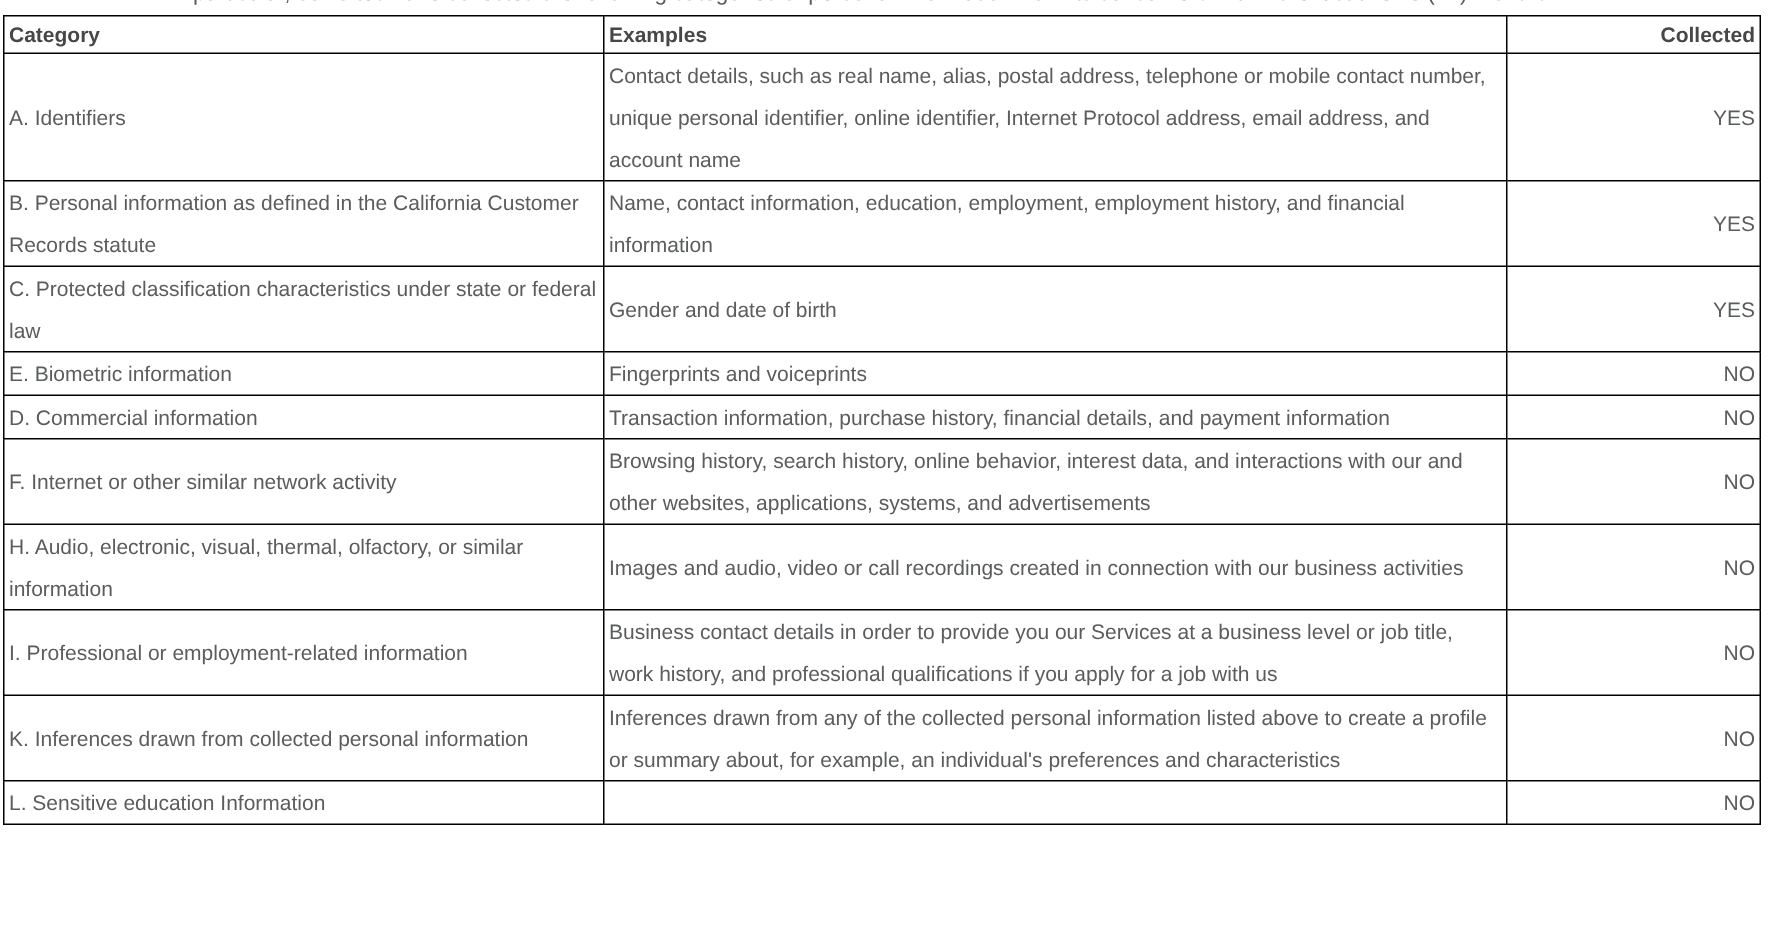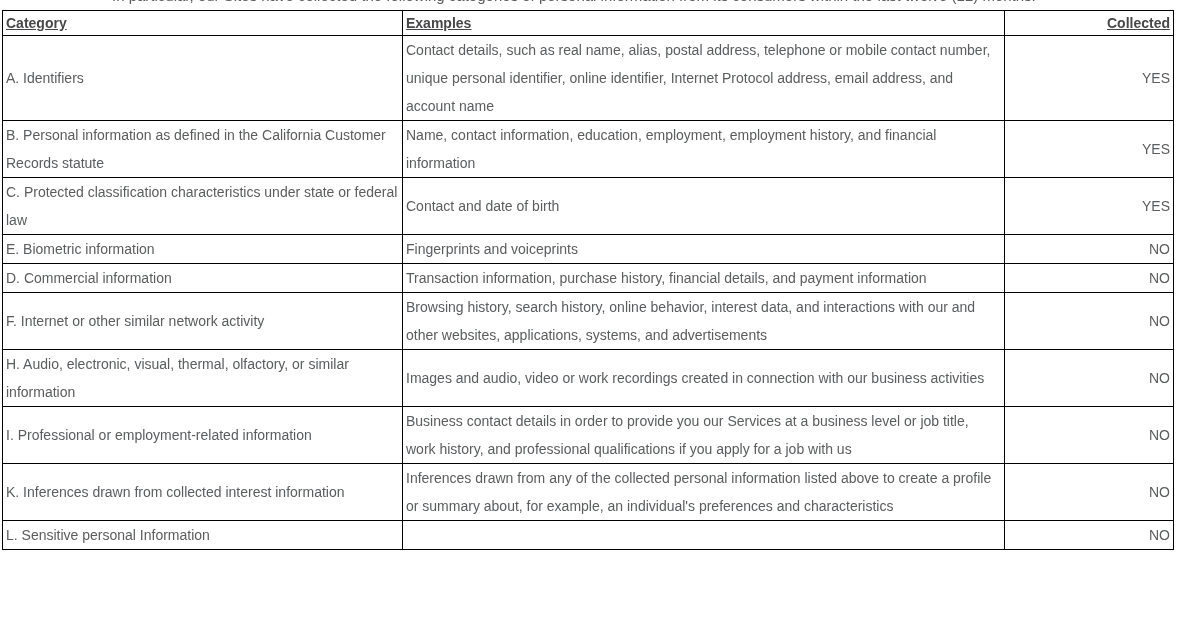--- a/index.html
+++ b/index.html
@@ -42,21 +42,20 @@
     font-size:14px;
     overflow:hidden;
   }
   table.ccpa th{
     color:var(--header-text);
     font-weight:bold;
     text-align:left;
     padding:2px 3px;
     line-height:20px;
     height:20px;
-    text-decoration:underline;
   }
   table.ccpa th.collected-h{text-align:right;}
   table.ccpa td{
     padding:0 3px;
     line-height:28px;
     color:var(--text);
     margin-top:21px;
   }
   table.ccpa td.collected-cell{
     text-align:right;
@@ -88,52 +87,52 @@
     <td class="examples-cell">Contact details, such as real name, alias, postal address, telephone or mobile contact number, unique personal identifier, online identifier, Internet Protocol address, email address, and account name</td>
     <td class="collected-cell">YES</td>
   </tr>
       <tr>
     <td class="category-cell">B. Personal information as defined in the California Customer Records statute</td>
     <td class="examples-cell">Name, contact information, education, employment, employment history, and financial information</td>
     <td class="collected-cell">YES</td>
   </tr>
       <tr>
     <td class="category-cell">C. Protected classification characteristics under state or federal law</td>
-    <td class="examples-cell">Contact and date of birth</td>
+    <td class="examples-cell">Gender and date of birth</td>
     <td class="collected-cell">YES</td>
   </tr>
       <tr>
     <td class="category-cell">E. Biometric information</td>
     <td class="examples-cell">Fingerprints and voiceprints</td>
     <td class="collected-cell">NO</td>
   </tr>
       <tr>
     <td class="category-cell">D. Commercial information</td>
     <td class="examples-cell">Transaction information, purchase history, financial details, and payment information</td>
     <td class="collected-cell">NO</td>
   </tr>
       <tr>
     <td class="category-cell">F. Internet or other similar network activity</td>
     <td class="examples-cell">Browsing history, search history, online behavior, interest data, and interactions with our and other websites, applications, systems, and advertisements</td>
     <td class="collected-cell">NO</td>
   </tr>
       <tr>
     <td class="category-cell">H. Audio, electronic, visual, thermal, olfactory, or similar information</td>
-    <td class="examples-cell">Images and audio, video or work recordings created in connection with our business activities</td>
+    <td class="examples-cell">Images and audio, video or call recordings created in connection with our business activities</td>
     <td class="collected-cell">NO</td>
   </tr>
       <tr>
     <td class="category-cell">I. Professional or employment-related information</td>
     <td class="examples-cell">Business contact details in order to provide you our Services at a business level or job title, work history, and professional qualifications if you apply for a job with us</td>
     <td class="collected-cell">NO</td>
   </tr>
       <tr>
-    <td class="category-cell">K. Inferences drawn from collected interest information</td>
+    <td class="category-cell">K. Inferences drawn from collected personal information</td>
     <td class="examples-cell">Inferences drawn from any of the collected personal information listed above to create a profile or summary about, for example, an individual's preferences and characteristics</td>
     <td class="collected-cell">NO</td>
   </tr>
       <tr>
-    <td class="category-cell">L. Sensitive personal Information</td>
+    <td class="category-cell">L. Sensitive education Information</td>
     <td class="examples-cell"></td>
     <td class="collected-cell">NO</td>
   </tr>
     </tbody>
 </table>
 
 </body></html>

